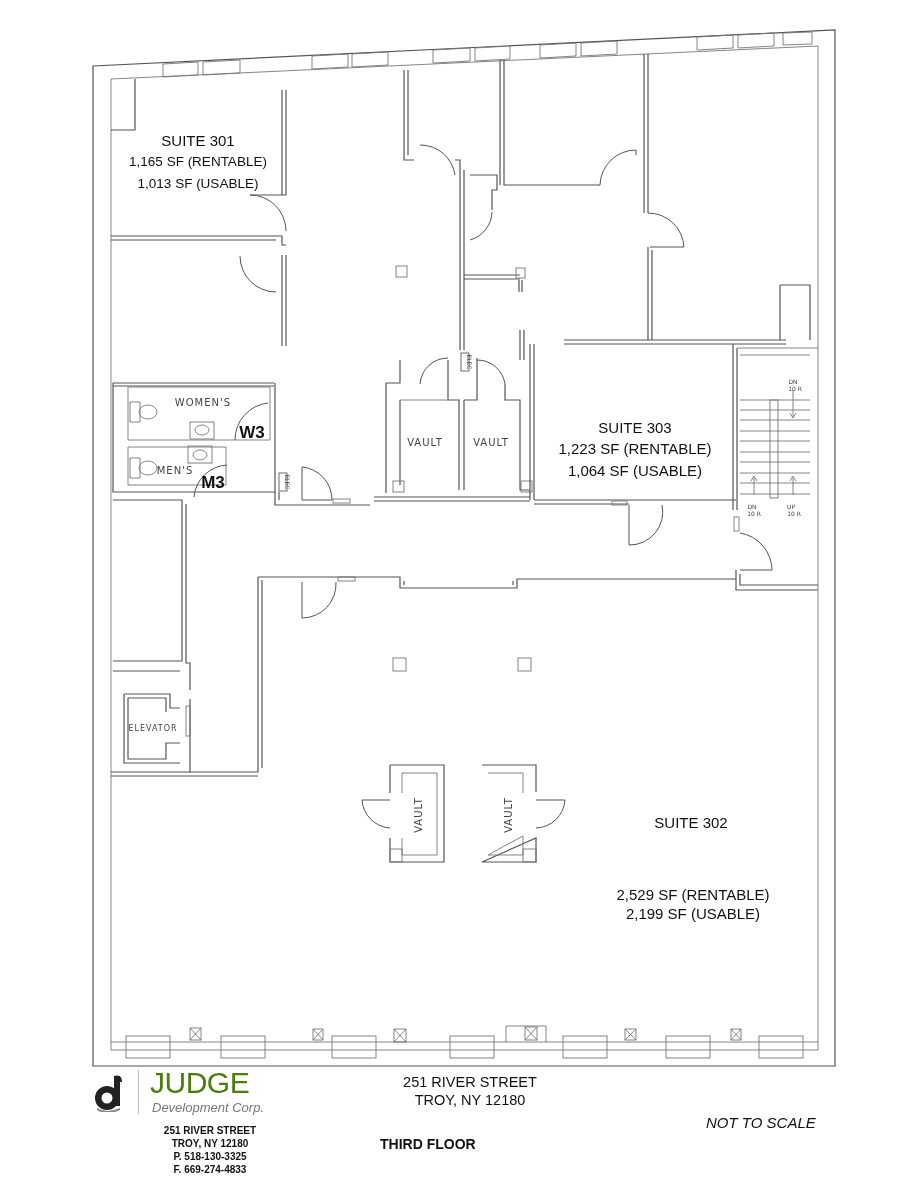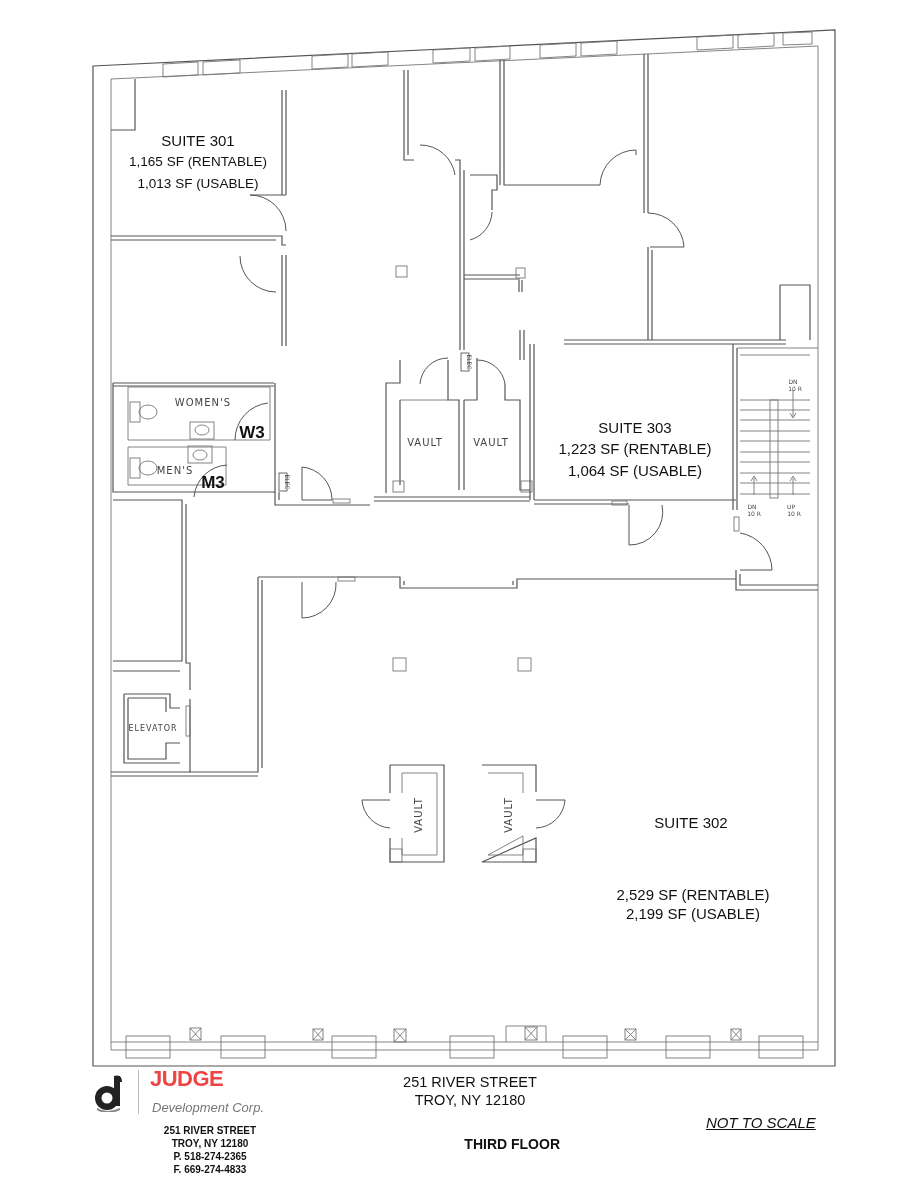--- a/index.html
+++ b/index.html
@@ -11,27 +11,27 @@
   .door { fill: none; stroke: #555; stroke-width: 1; }
   .lbl-lg { font-family: "Liberation Sans", sans-serif; font-size: 15px; fill: #111; }
   .lbl-md { font-family: "Liberation Sans", sans-serif; font-size: 13.5px; fill: #111; }
   .lbl-cad { font-family: "DejaVu Sans", sans-serif; font-size: 10px; fill: #444; letter-spacing: 1px; }
   .lbl-tiny { font-family: "DejaVu Sans", sans-serif; font-size: 6px; fill: #444; }
   .lbl-bold { font-family: "Liberation Sans", sans-serif; font-size: 17px; font-weight: bold; fill: #111; }
 
   .footer-logo { position: absolute; left: 92px; top: 1068px; width: 200px; height: 50px; }
   .logo-mark { position: absolute; left: 0; top: 4px; width: 36px; height: 40px; }
   .logo-divider { position: absolute; left: 46px; top: 2px; width: 1px; height: 44px; background: #bbb; }
-  .logo-name { position: absolute; left: 58px; top: -2px; font-size: 22px; font-weight: bold; color: #ef4444; letter-spacing: -0.5px; }
+  .logo-name { position: absolute; left: 58px; top: -2px; font-size: 30px; font-weight: normal; color: #4d7c0f; letter-spacing: -0.5px; }
   .logo-sub { position: absolute; left: 60px; top: 32px; font-size: 13px; color: #777; white-space: nowrap; font-style: italic; }
   .company-contact { position: absolute; left: 150px; top: 1124px; width: 120px; text-align: center; font-size: 10px; font-weight: bold; line-height: 13px; }
   .company-contact div { white-space: nowrap; }
   .project-address { position: absolute; left: 380px; top: 1073px; width: 180px; text-align: center; font-size: 14.5px; line-height: 18px; }
-  .floor-title { position: absolute; left: 380px; top: 1136px; width: 180px; text-align: right; font-size: 14px; font-weight: bold; }
-  .scale-note { position: absolute; left: 706px; top: 1114px; font-size: 15px; font-style: italic; text-decoration: underline; white-space: nowrap; }
+  .floor-title { position: absolute; left: 380px; top: 1136px; width: 180px; text-align: left; font-size: 14px; font-weight: bold; }
+  .scale-note { position: absolute; left: 706px; top: 1114px; font-size: 15px; font-style: italic; white-space: nowrap; }
 </style>
 </head>
 <body>
 
 <svg id="plan" viewBox="0 0 924 1200" xmlns="http://www.w3.org/2000/svg">
 
   <g>
     <path class="w" d="M93 66 L835 30 L835 1066 L93 1066 Z"></path>
     <path class="wt" d="M111 79 L818 46 L818 1050 L111 1050 Z"></path>
   </g>
@@ -250,21 +250,21 @@
     <path d="M5 36 Q15 42 28 36 L28 38 Q15 44 5 38 Z" fill="#888"></path>
   </svg>
   <div class="logo-divider"></div>
   <div class="logo-name">JUDGE</div>
   <div class="logo-sub">Development Corp.</div>
 </div>
 
 <div class="company-contact">
   <div>251 RIVER STREET</div>
   <div>TROY, NY 12180</div>
-  <div>P.  518-274-2365</div>
+  <div>P.  518-130-3325</div>
   <div>F.  669-274-4833</div>
 </div>
 
 <div class="project-address">
   <div>251 RIVER STREET</div>
   <div>TROY, NY 12180</div>
 </div>
 
 <div class="floor-title">THIRD FLOOR</div>
 <div class="scale-note">NOT TO SCALE</div>

